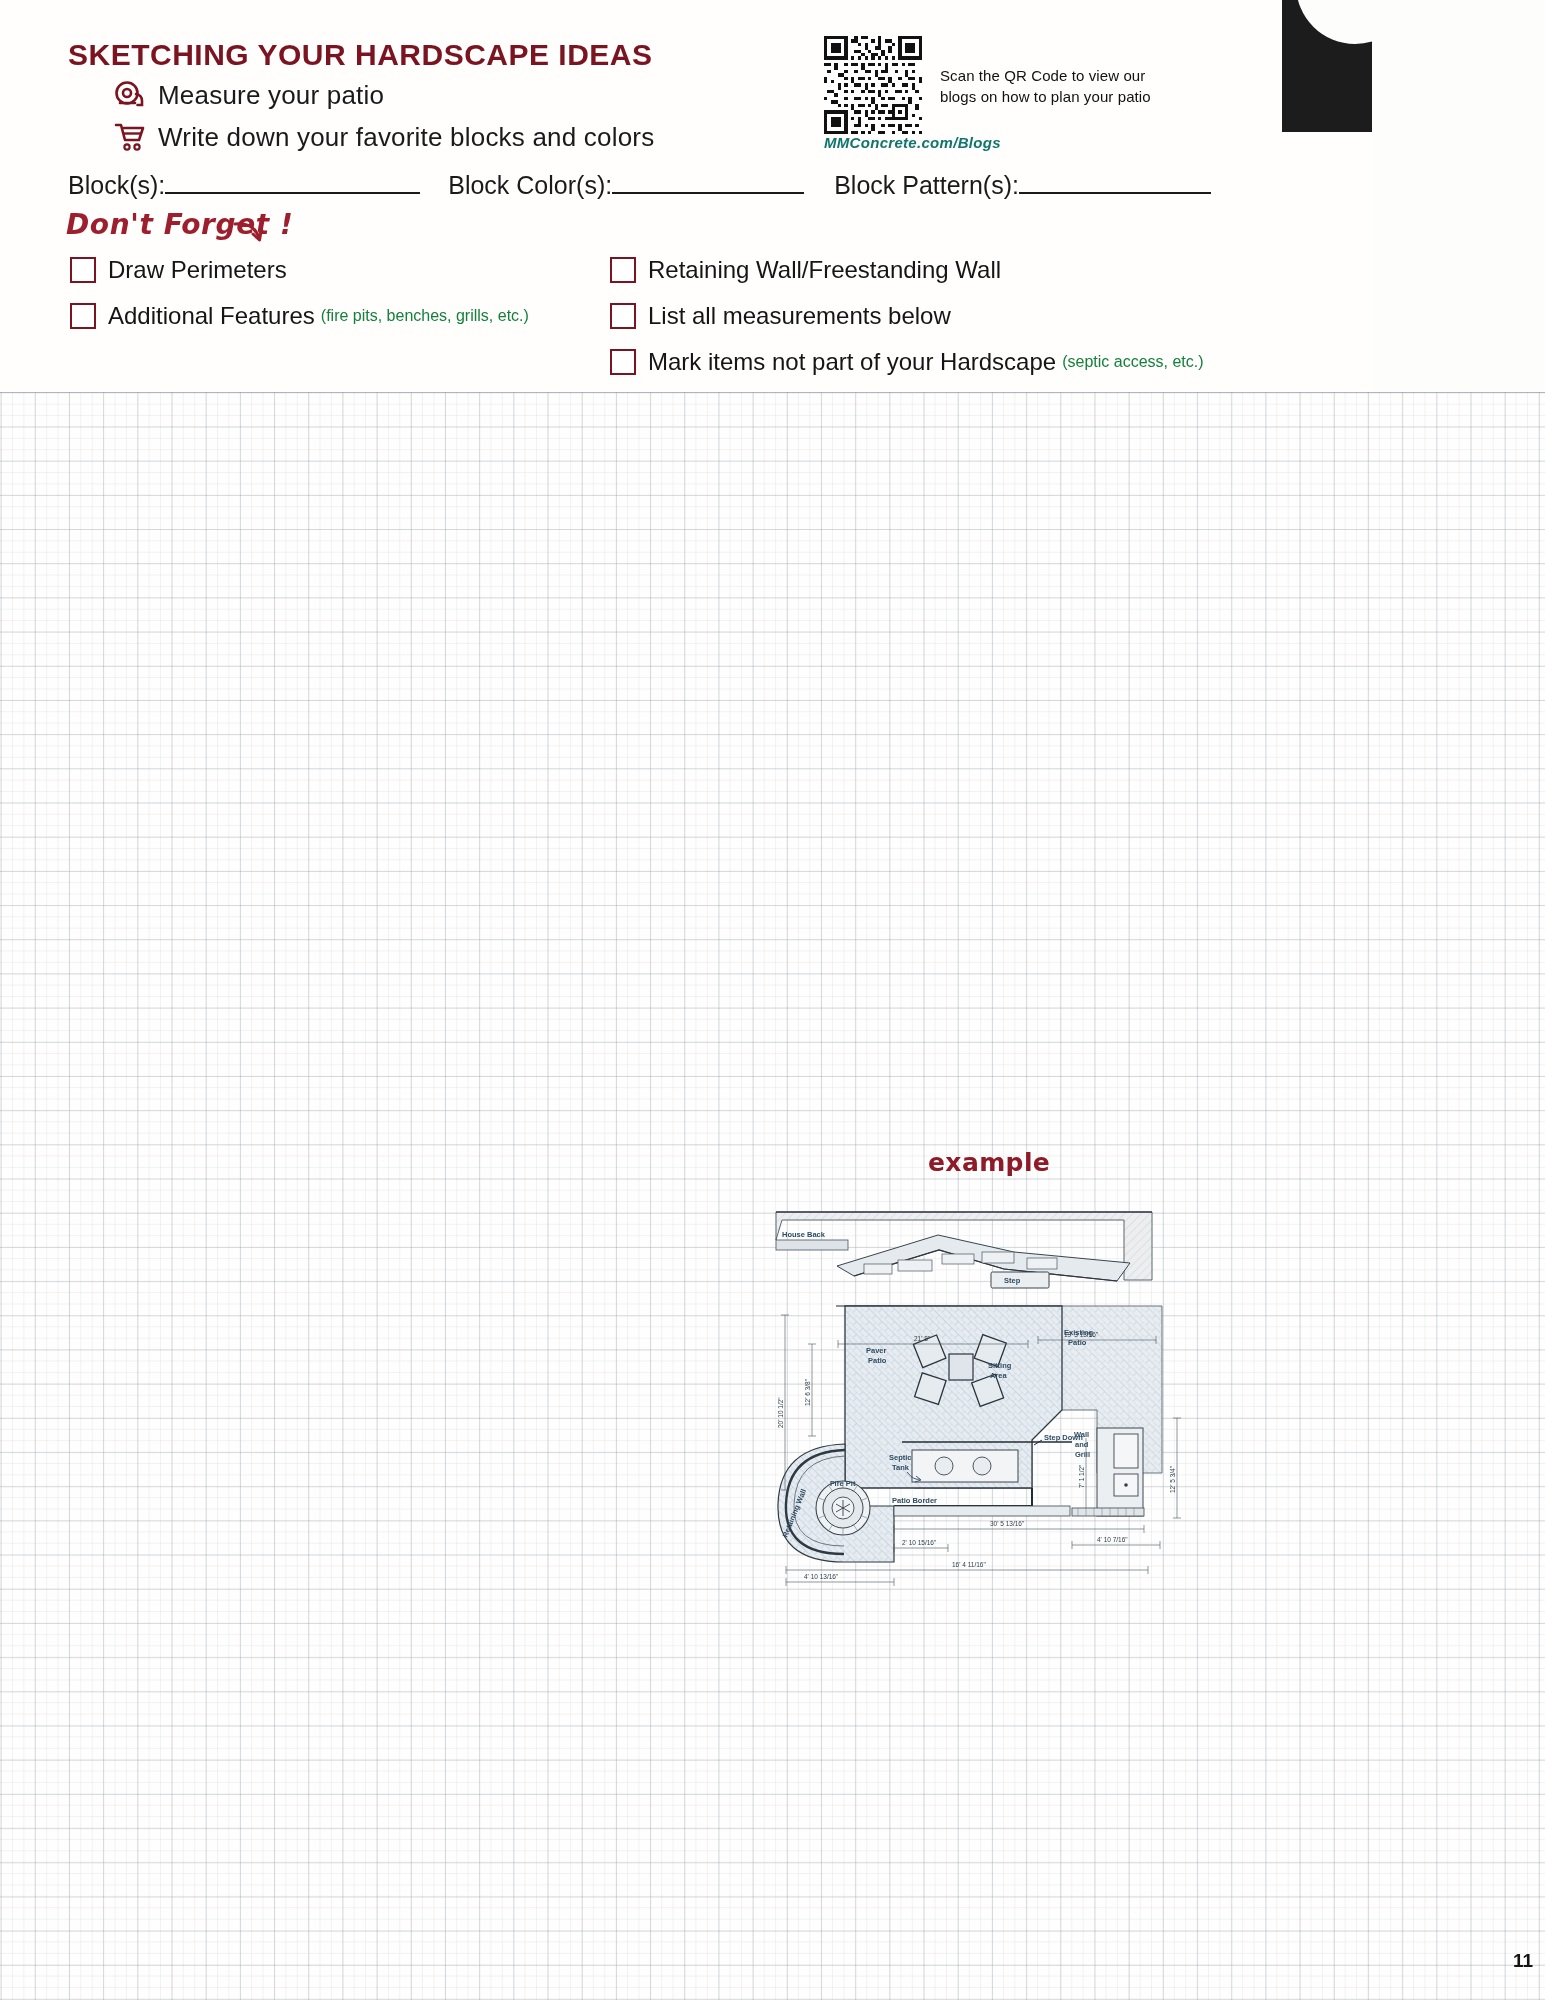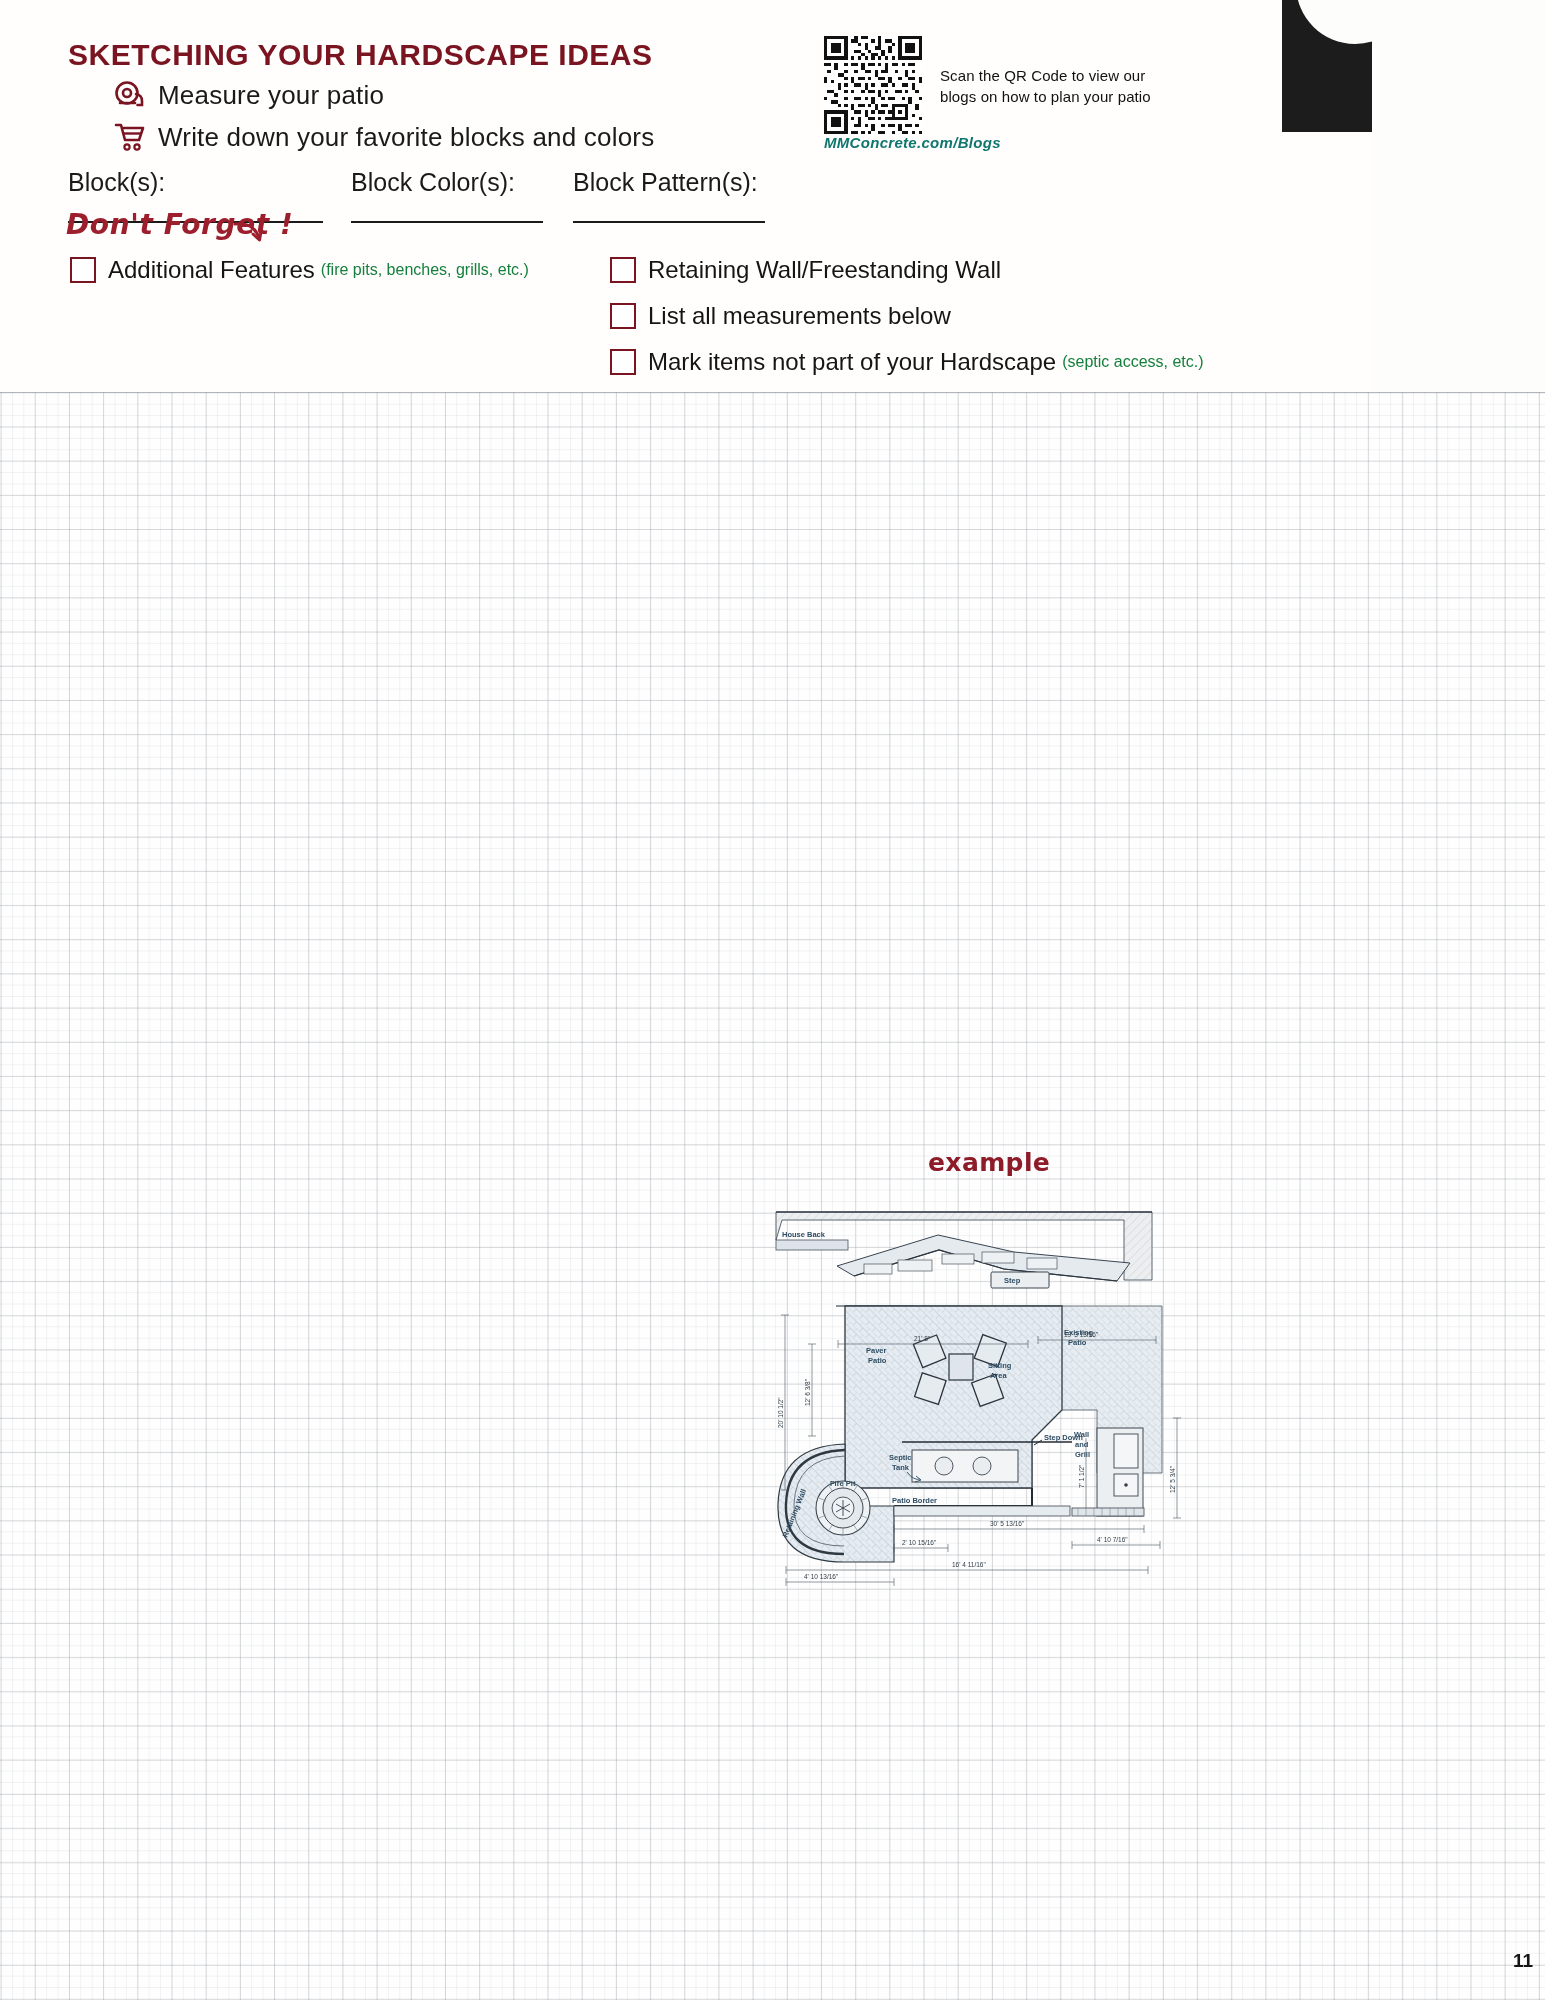--- a/index.html
+++ b/index.html
@@ -108,21 +108,20 @@
     width: 1410px;
     display: flex;
     align-items: flex-end;
   }
   .field {
     display: flex;
     align-items: baseline;
     font-size: 25px;
     color: #1a1a1a;
     font-weight: 300;
-    flex-direction: column;
   }
   .field-label { white-space: nowrap; }
   .field-line {
     display: inline-block;
     border-bottom: 2px solid #1a1a1a;
     height: 26px;
   }
   .f1 { margin-right: 28px; }
   .f1 .field-line { width: 255px; }
   .f2 { margin-right: 30px; }
@@ -454,20 +453,25 @@
       <svg width="44" height="40" viewBox="0 0 44 40">
         <path d="M3 6 Q22 4 27 20" fill="none" stroke="#9d1f2d" stroke-width="3" stroke-linecap="round"></path>
         <path d="M21 16 L27.5 22 L29 13.5" fill="none" stroke="#9d1f2d" stroke-width="3" stroke-linecap="round" stroke-linejoin="round"></path>
       </svg>
     </span>
 
     <div class="checklist">
       <div class="cl-col left">
         <div class="cl-item">
           <span class="checkbox"></span>
+          <span class="cl-main">Draw Perimeters</span>
+          <span class="cl-sub"></span>
+        </div>
+        <div class="cl-item">
+          <span class="checkbox"></span>
           <span class="cl-main">Additional Features</span>
           <span class="cl-sub">(fire pits, benches, grills, etc.)</span>
         </div>
       </div>
       <div class="cl-col right">
         <div class="cl-item">
           <span class="checkbox"></span>
           <span class="cl-main">Retaining Wall/Freestanding Wall</span>
           <span class="cl-sub"></span>
         </div>

